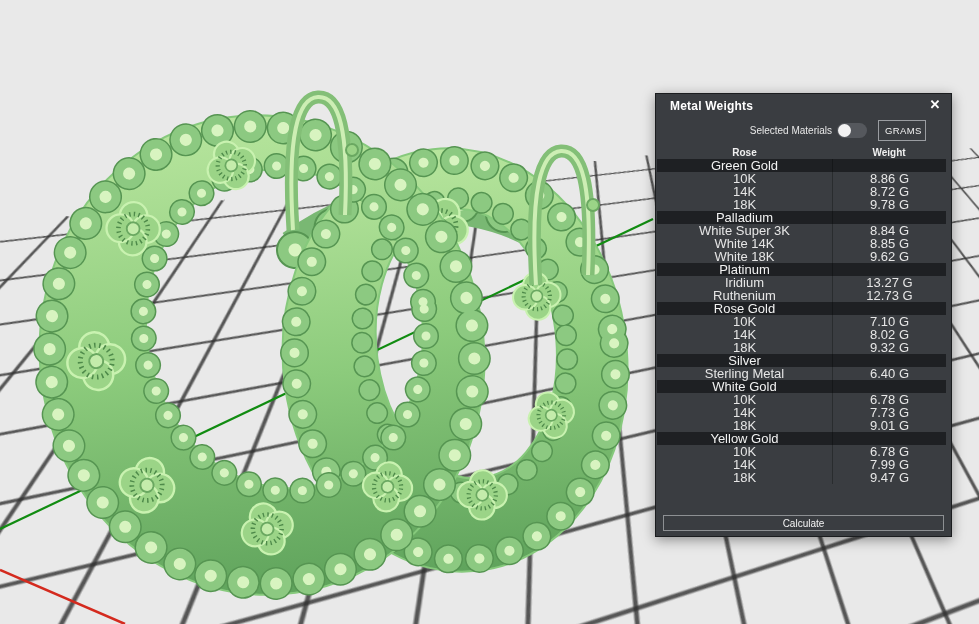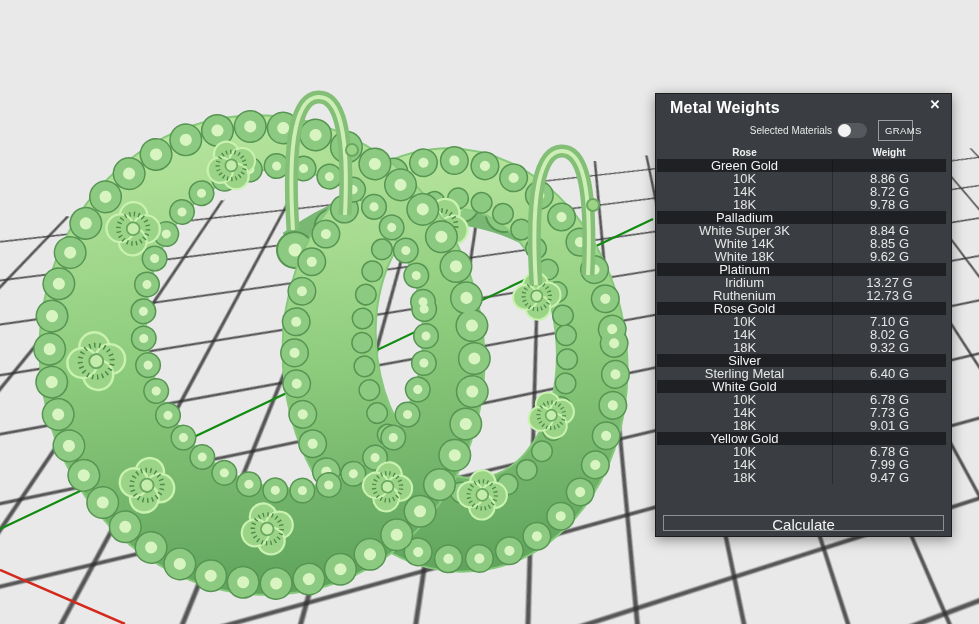--- a/index.html
+++ b/index.html
@@ -15,39 +15,39 @@
       repeating-linear-gradient(0deg,  rgba(48,48,48,.8) 0 2px, transparent 2px 44px);
     transform-origin:50% 0;
     transform:perspective(680px) rotateX(60deg) rotateZ(-23deg);}
   #axes-svg,#model-svg{position:absolute;left:0;top:0;z-index:1;}
   #model-svg{z-index:2;}
 
   
   #panel{position:absolute;left:655px;top:93px;width:297px;height:444px;z-index:10;
     background:#3a3d41;border:1px solid #1b1d1f;box-sizing:border-box;
     box-shadow:0 3px 12px rgba(0,0,0,.4);color:#ececec;}
-  #panel .title{position:absolute;left:14px;top:5px;font-size:16px;font-weight:700;color:#ffffff;letter-spacing:.2px;}
+  #panel .title{position:absolute;left:14px;top:5px;font-size:12px;font-weight:700;color:#ffffff;letter-spacing:.2px;}
   #panel .close{position:absolute;right:7px;top:2px;width:18px;height:18px;line-height:18px;
     text-align:center;font-size:13px;font-weight:700;color:#ffffff;cursor:pointer;}
   .sel-label{position:absolute;top:31px;right:119px;font-size:10px;color:#e8e8e8;}
   .toggle{position:absolute;top:29px;left:181px;width:30px;height:15px;border-radius:8px;
     background:#55585d;cursor:pointer;}
   .toggle .knob{position:absolute;left:1px;top:1px;width:13px;height:13px;border-radius:50%;background:#f2f2f2;}
-  .units-btn{position:absolute;top:26px;left:222px;width:35px;height:21px;box-sizing:border-box;
+  .units-btn{position:absolute;top:26px;left:222px;width:48px;height:21px;box-sizing:border-box;
     background:transparent;border:1px solid #9a9da1;color:#f2f2f2;font-size:9.5px;
     font-family:"Liberation Sans",sans-serif;letter-spacing:.4px;cursor:pointer;}
   .table{position:absolute;left:1px;top:51px;width:289px;}
   .thead{display:flex;height:14px;font-size:10px;font-weight:700;color:#f0f0f0;}
   .row{display:flex;height:13px;font-size:13px;color:#e6e6e6;}
   .c-metal{width:175px;display:flex;align-items:center;justify-content:center;}
   .c-weight{flex:1;display:flex;align-items:center;justify-content:center;border-left:1px solid rgba(0,0,0,.28);}
   .thead .c-weight{border-left:none;}
   .row.category{background:#1e2023;color:#f2f2f2;}
   .calc-btn{position:absolute;left:7px;right:7px;bottom:5px;height:16px;box-sizing:border-box;
-    background:transparent;border:1px solid #8d9093;color:#f4f4f4;font-size:15px;
+    background:transparent;border:1px solid #8d9093;color:#f4f4f4;font-size:10px;
     font-family:"Liberation Sans",sans-serif;cursor:pointer;padding:0;}
 </style>
 </head>
 <body>
 
 <div id="stage">
 
   <div id="grid-wrap">
     <div id="grid-plane"></div>
   </div>

